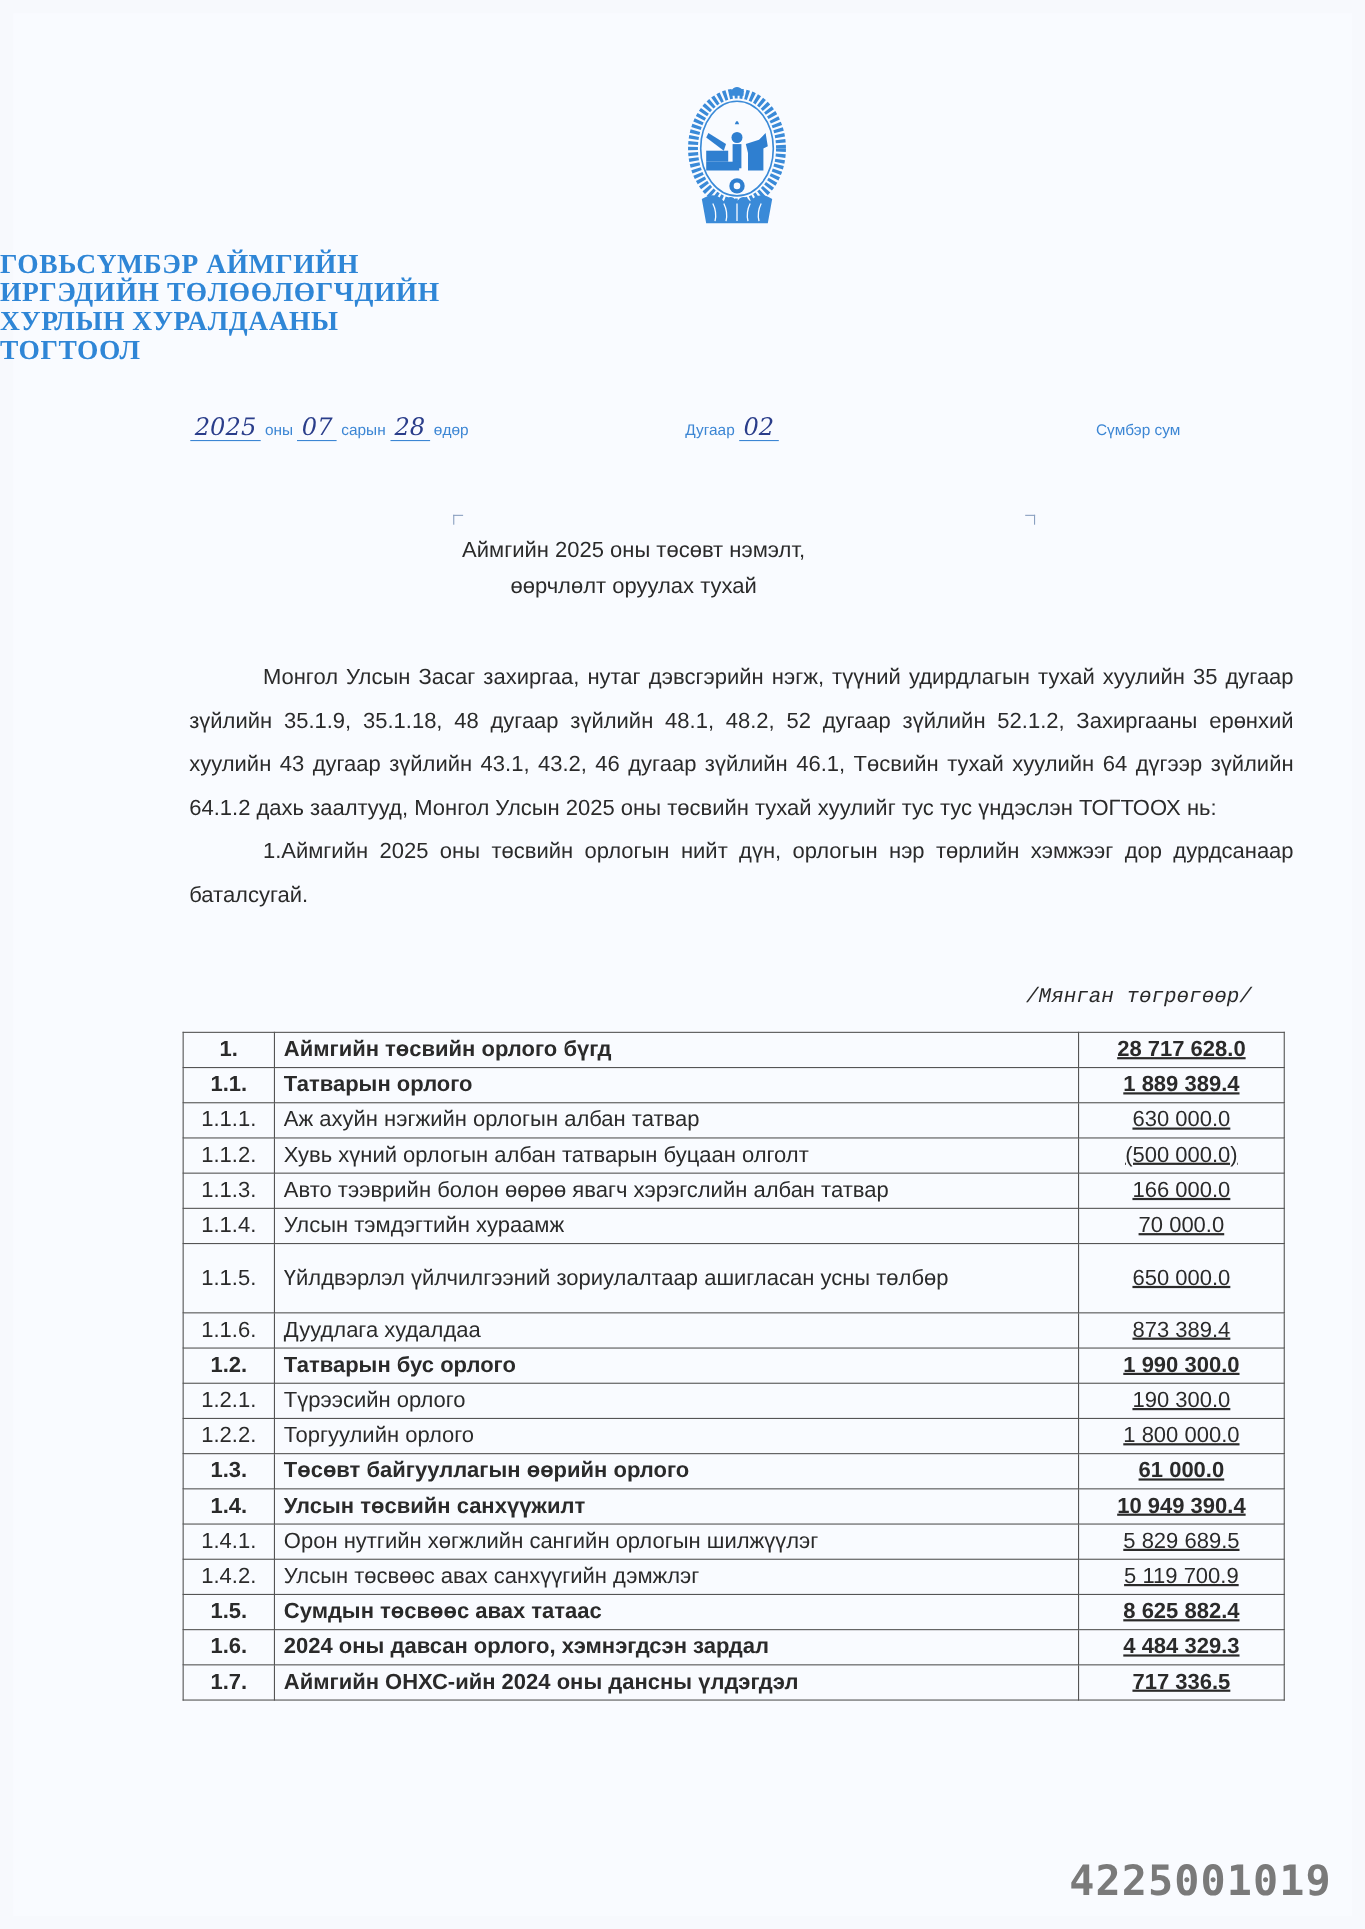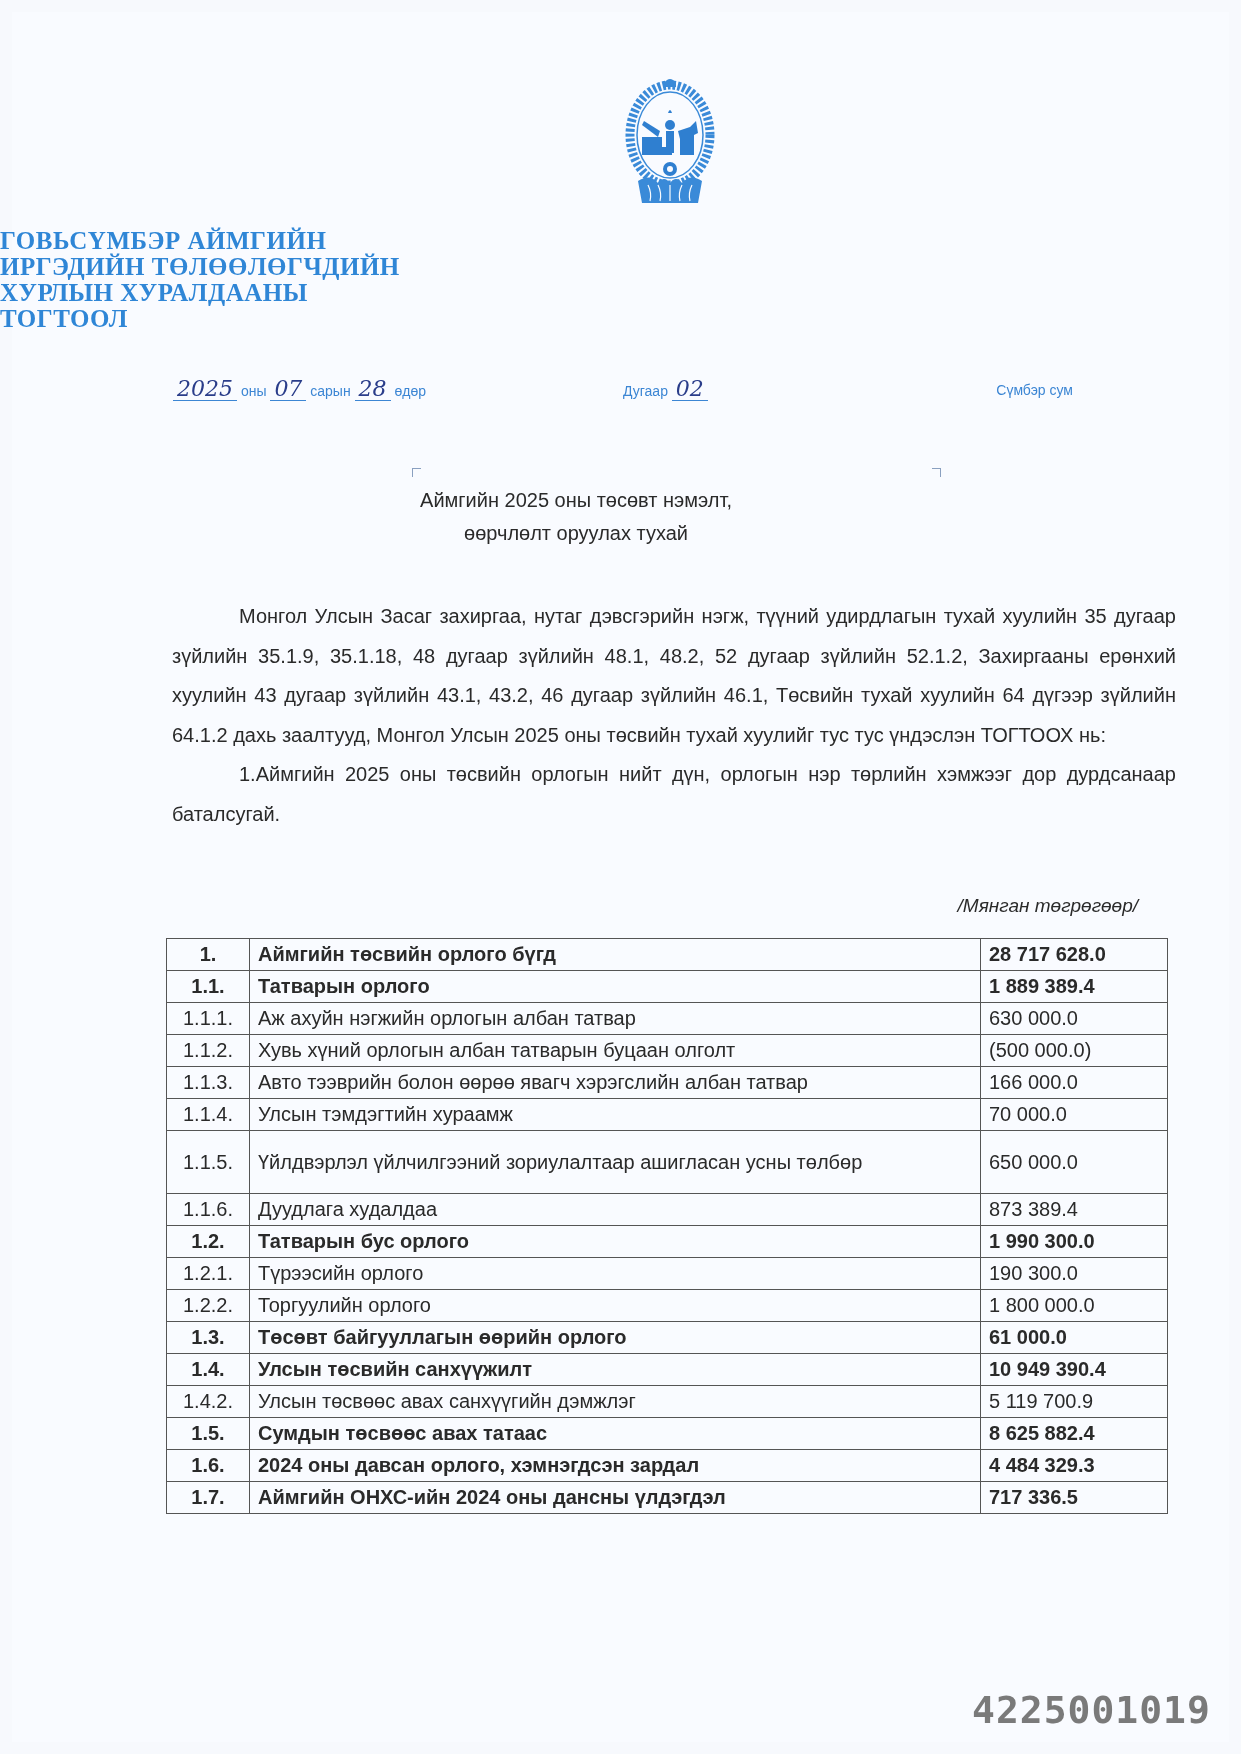--- a/index.html
+++ b/index.html
@@ -13,25 +13,25 @@
   .dl-left { position:absolute; left:173px; top:0; }
   .dl-mid { position:absolute; left:623px; top:0; }
   .dl-right { position:absolute; right:66px; top:4px; }
   .corner { position:absolute; width:8px; height:8px; border-color:#8aa0c0; border-style:solid; }
   .corner.l { left:412px; top:468px; border-width:1px 0 0 1px; }
   .corner.r { left:932px; top:468px; border-width:1px 1px 0 0; }
   .subject { position:absolute; top:484px; left:0; width:1152px; text-align:center; font-size:20px; line-height:33px; color:#2a2a2a; }
   .body { position:absolute; left:172px; width:1004px; top:597px; font-size:20px; line-height:39.5px; text-align:justify; color:#2a2a2a; }
   .body p { margin:0; }
   .indent { text-indent:67px; }
-  .units { position:absolute; top:895px; right:103px; font-style:italic; font-size:19px; color:#2a2a2a; }
+  .units { position:absolute; top:895px; right:103px; font-style:italic; font-size:19px; color:#2a2a2a;font-family:Liberation Mono, monospace; }
   table.budget { position:absolute; left:166px; top:938px; width:1002px; border-collapse:collapse; font-size:20px; color:#2a2a2a; }
   table.budget td { border:1.5px solid #555; padding:0 8px; height:31px; line-height:27px; }
   td.num { width:66px; text-align:center; padding:0 4px; }
-  td.val { width:170px; text-align:left; }
+  td.val { width:170px; text-align:center;text-decoration:underline; }
   tr.bold td { font-weight:bold; }
   tr.tall td { height:62px; }
   td.justify { text-align:justify; text-align-last:left; line-height:30px; }
   .serial { position:absolute; top:1672px; left:972px; font-family:"DejaVu Sans Mono", monospace; font-size:38px; letter-spacing:1px; color:#7a7a7a; font-weight:bold;margin-top:16px; }
 </style>
 </head>
 <body>
 
 <div class="page"></div>
 
@@ -163,20 +163,25 @@
         <td class="num">1.3.</td>
         <td class="label">Төсөвт байгууллагын өөрийн орлого</td>
         <td class="val">61 000.0</td>
       </tr>
       <tr class="bold">
         <td class="num">1.4.</td>
         <td class="label">Улсын төсвийн санхүүжилт</td>
         <td class="val">10 949 390.4</td>
       </tr>
       <tr>
+        <td class="num">1.4.1.</td>
+        <td class="label">Орон нутгийн хөгжлийн сангийн орлогын шилжүүлэг</td>
+        <td class="val">5 829 689.5</td>
+      </tr>
+      <tr>
         <td class="num">1.4.2.</td>
         <td class="label">Улсын төсвөөс авах санхүүгийн дэмжлэг</td>
         <td class="val">5 119 700.9</td>
       </tr>
       <tr class="bold">
         <td class="num">1.5.</td>
         <td class="label">Сумдын төсвөөс авах татаас</td>
         <td class="val">8 625 882.4</td>
       </tr>
       <tr class="bold">

